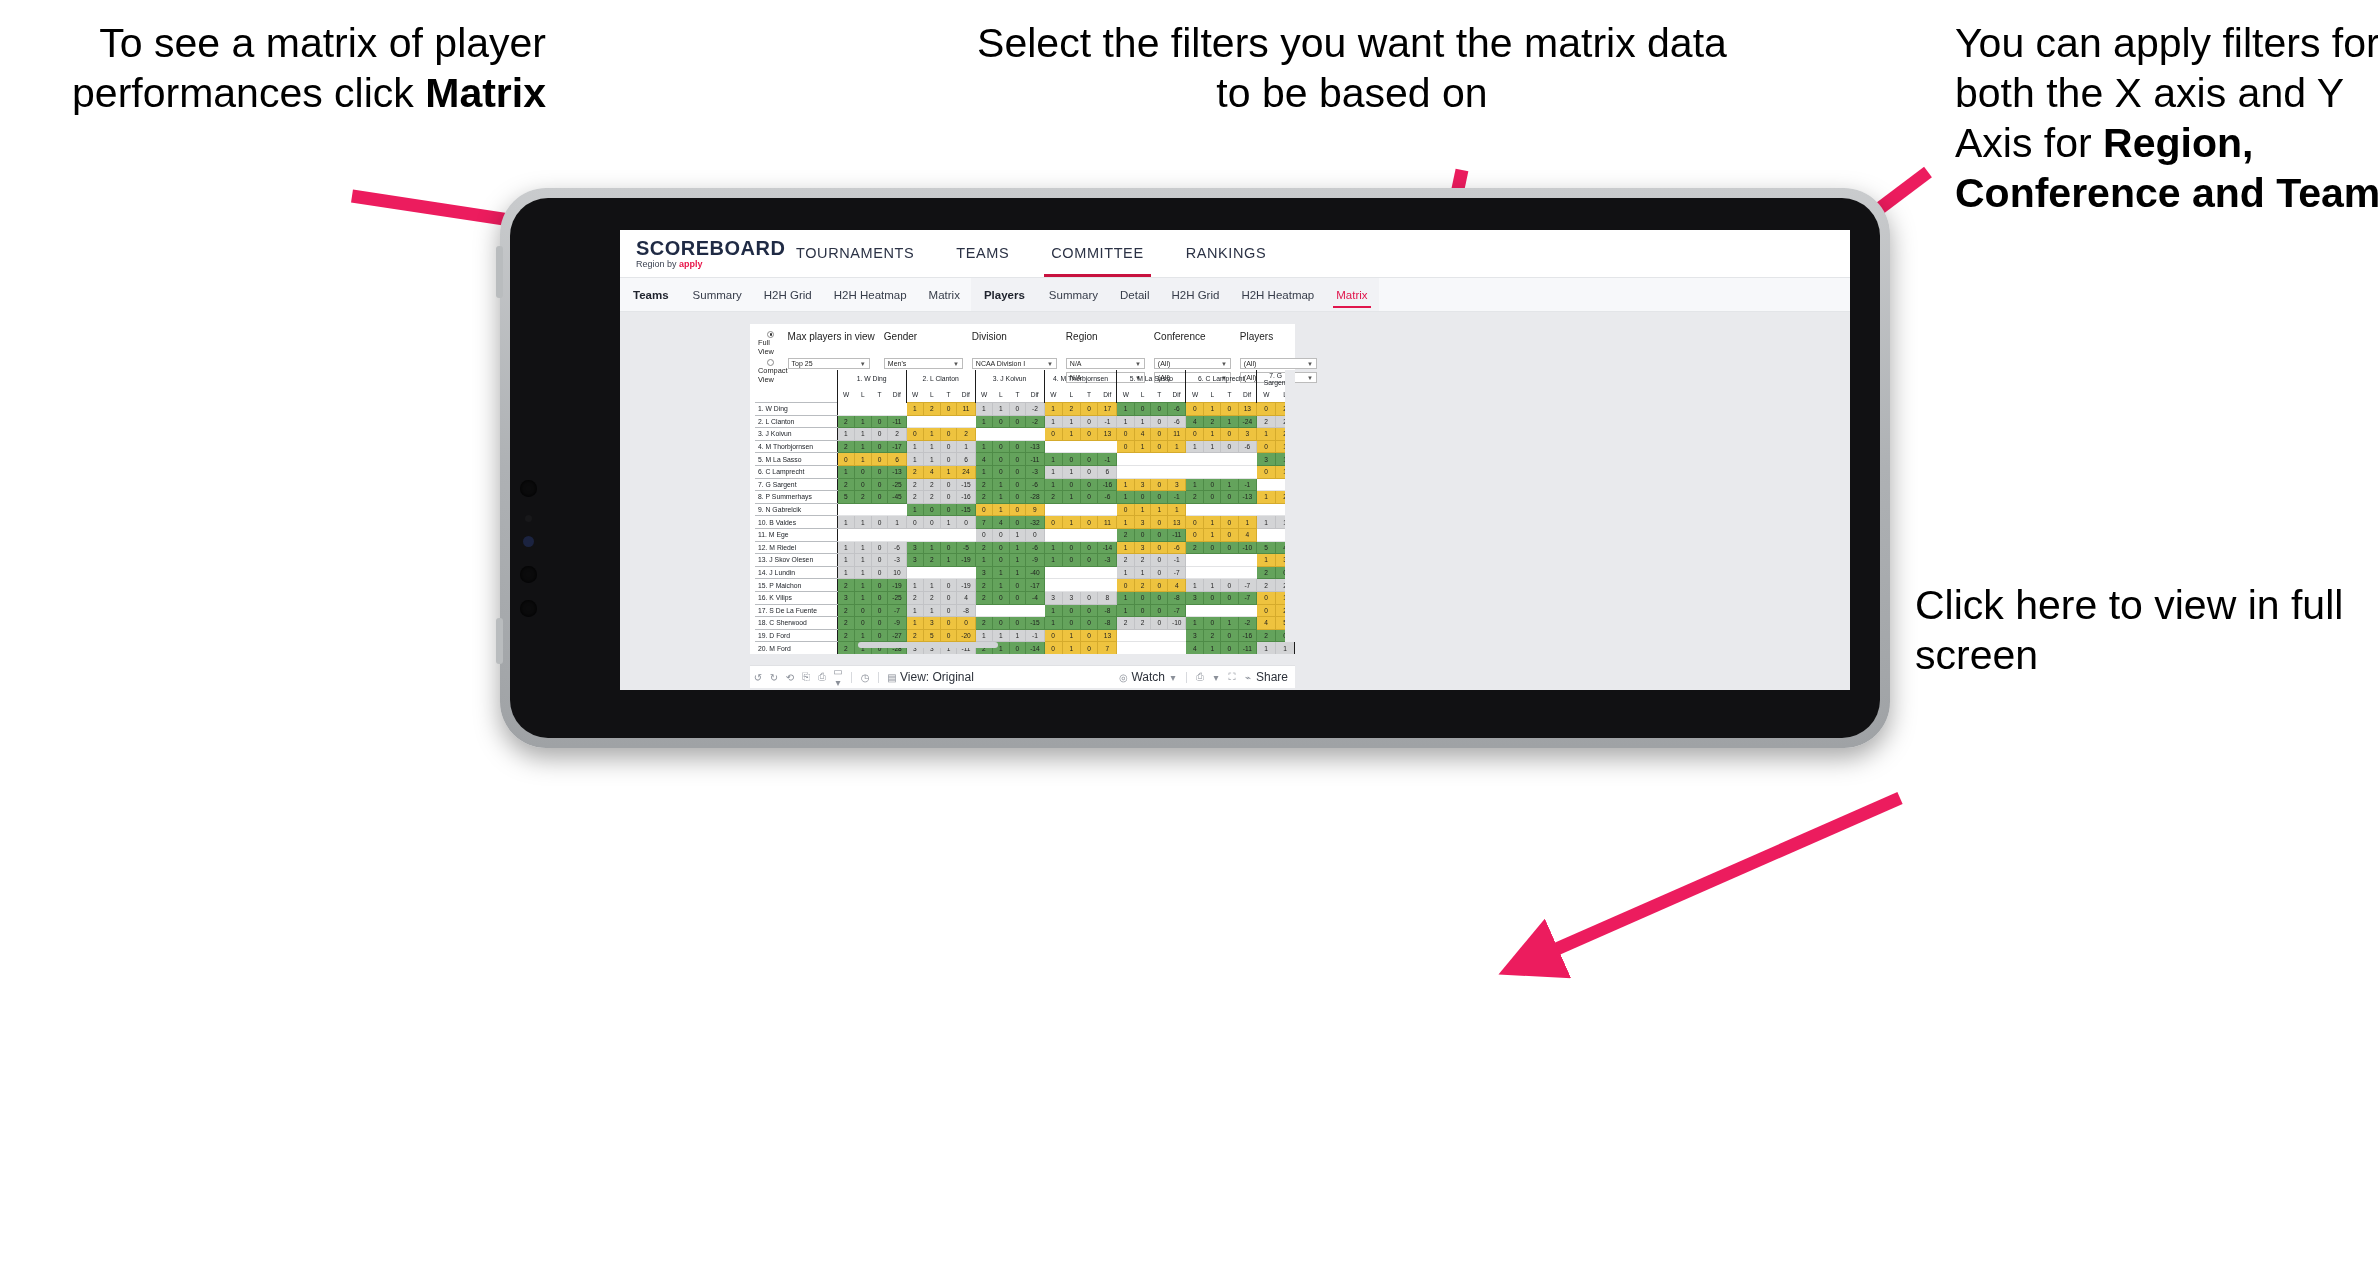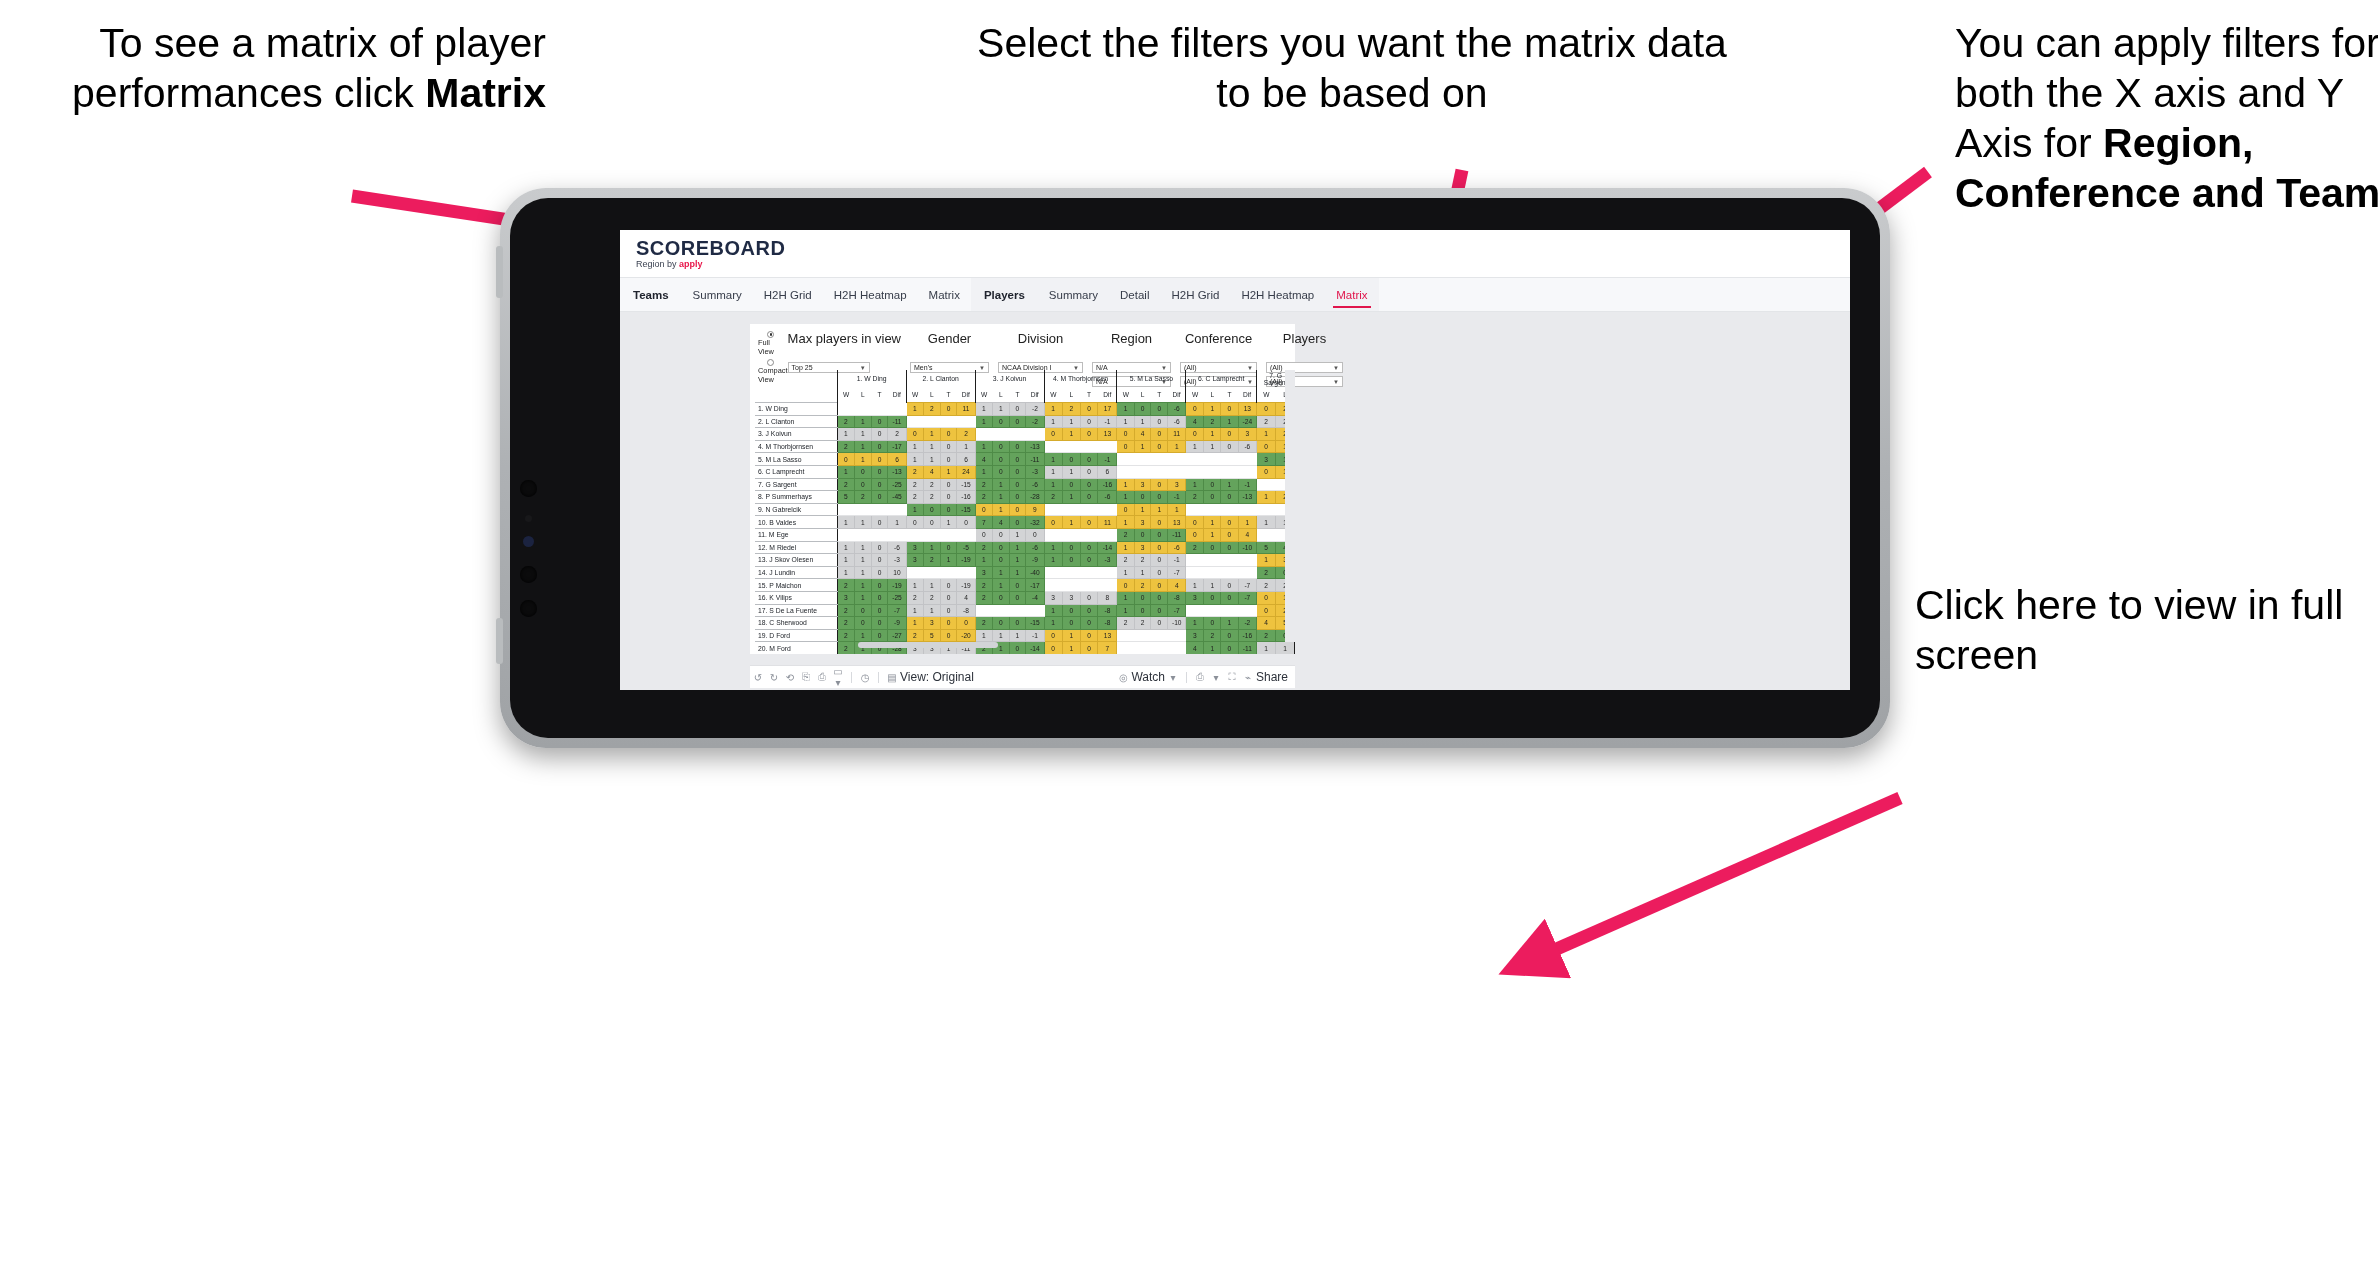--- a/index.html
+++ b/index.html
@@ -50,21 +50,21 @@
   .subtab.active{color:#e0154c;}
   .subtab.active::after{content:"";position:absolute;left:8px;right:8px;bottom:3px;height:2px;background:#e0154c;}
 
   
   .wb{background:#e9eaed;height:380px;position:relative;}
   .sheet{position:absolute;left:130px;top:12px;width:545px;height:330px;background:#fff;}
 
   
   .filters{display:flex;padding:7px 4px 4px 8px;font-size:7.2px;color:#1d1d1d;}
   .fcol{margin-right:9px;}
-  .fcol .fl{font-size:13px;color:#222;margin-bottom:16px;white-space:nowrap;text-align:center;}
+  .fcol .fl{font-size:10px;color:#222;margin-bottom:16px;white-space:nowrap;}
   .sel{border:1px solid #bcbcbc;background:#fff;height:11px;display:flex;align-items:center;
        justify-content:space-between;padding:0 3px;font-size:7px;color:#1d1d1d;box-sizing:border-box;}
   .sel .cv{color:#555;font-size:6px;}
   .sel.s1{width:82px;} .sel.s2{width:79px;} .sel.s3{width:85px;} .sel.s4{width:79px;} .sel.s5{width:77px;} .sel.s6{width:77px;}
   .sel + .sel{margin-top:3px;}
   .radios{width:62px;}
   .radio{display:flex;align-items:center;font-size:7.4px;color:#1d1d1d;margin-bottom:3px;flex-direction:column;}
   .rdot{width:7px;height:7px;border-radius:50%;border:1px solid #8a8a8a;margin-right:4px;background:#fff;position:relative;box-sizing:border-box;}
   .rdot.on::after{content:"";position:absolute;left:1.4px;top:1.4px;width:2.6px;height:2.6px;border-radius:50%;background:#333;}
 
@@ -132,20 +132,26 @@
   <div class="cam-blue" style="left:23px;top:348px;"></div>
   <div class="cam-dot" style="left:20px;top:378px;"></div>
   <div class="cam-dot" style="left:20px;top:412px;"></div>
 
   <div class="tab-screen">
 
     <div class="app-head">
       <div class="brand">
         <div class="brand-title">SCOREBOARD</div>
         <div class="brand-sub"><span>Region by </span><i>apply</i></div>
+      </div>
+      <div class="topnav">
+        <div class="topnav-item">TOURNAMENTS</div>
+        <div class="topnav-item">TEAMS</div>
+        <div class="topnav-item active">COMMITTEE</div>
+        <div class="topnav-item">RANKINGS</div>
       </div>
     </div>
 
     <div class="subnav">
       <div class="subgroup">
         <div class="sublabel">Teams</div>
         <div class="subtab">Summary</div>
         <div class="subtab">H2H Grid</div>
         <div class="subtab">H2H Heatmap</div>
         <div class="subtab">Matrix</div>

